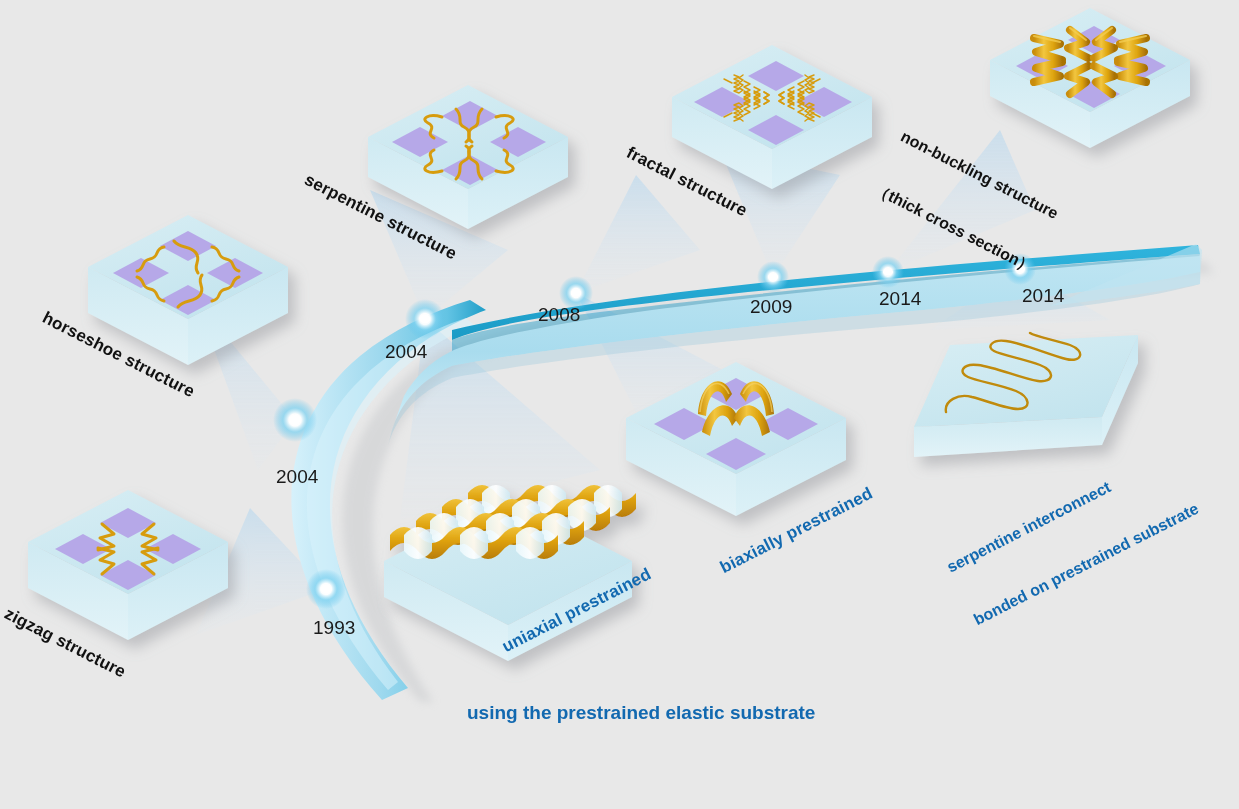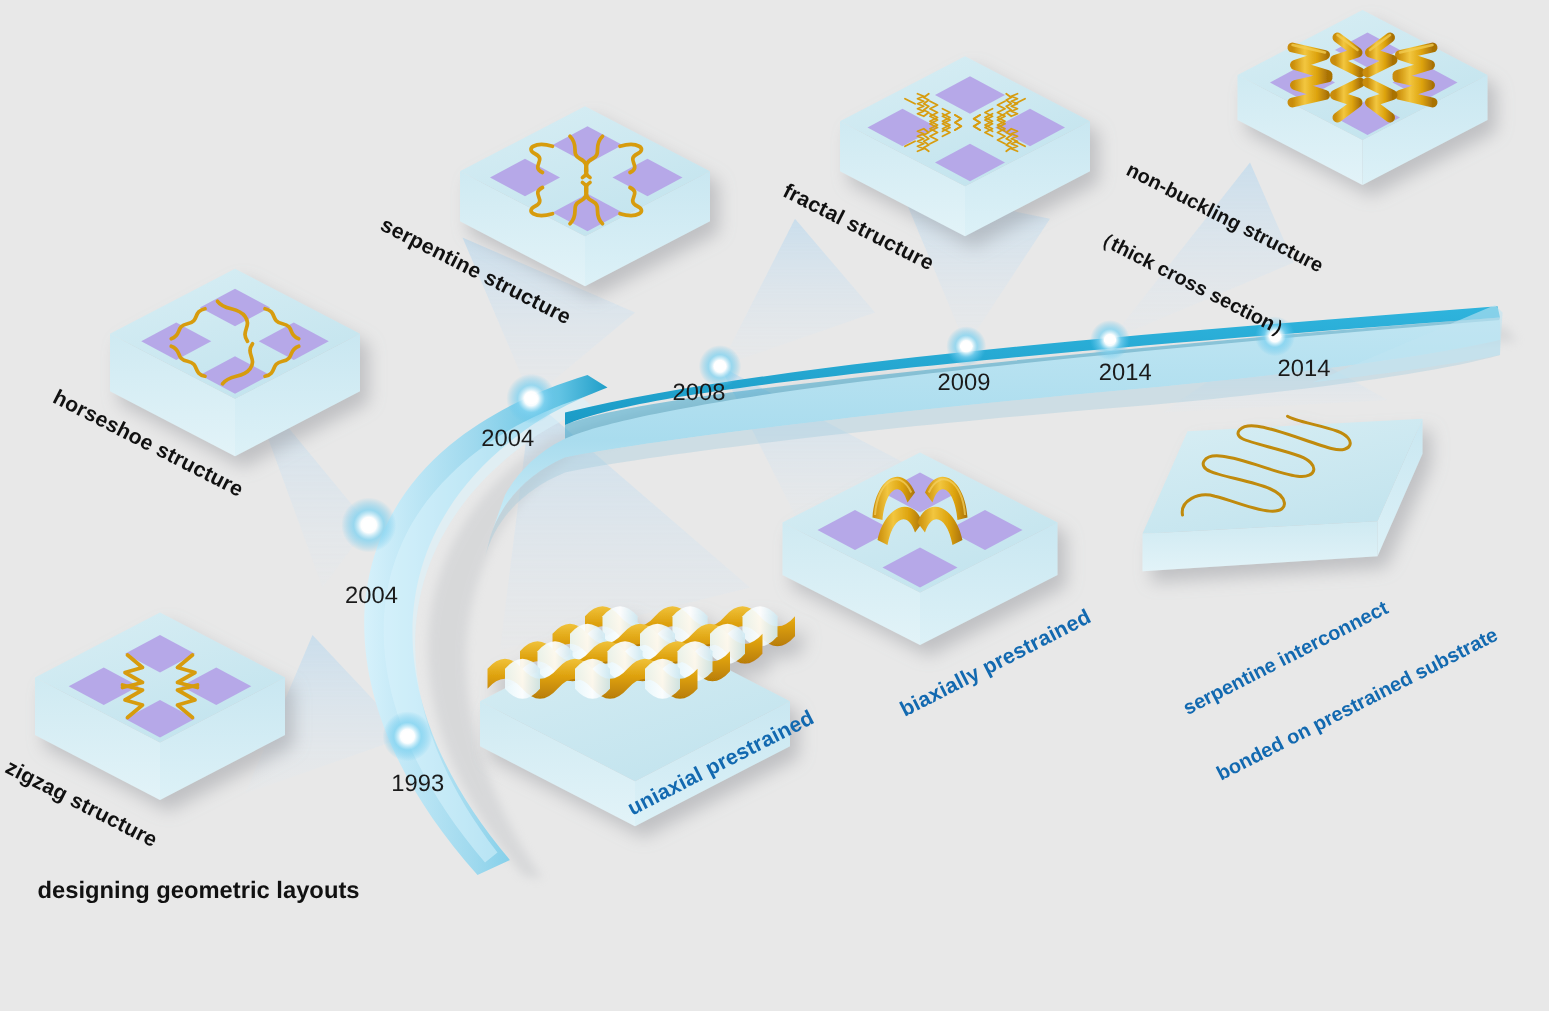--- a/index.html
+++ b/index.html
@@ -390,16 +390,16 @@
 </div>
 
 <div class="year" style="left:313px;top:617px;">1993</div>
 <div class="year" style="left:276px;top:466px;">2004</div>
 <div class="year" style="left:385px;top:341px;">2004</div>
 <div class="year" style="left:538px;top:304px;">2008</div>
 <div class="year" style="left:750px;top:296px;">2009</div>
 <div class="year" style="left:855px;top:288px;margin-left:24px;">2014</div>
 <div class="year" style="left:1022px;top:285px;">2014</div>
 
-<div class="caption cap-black" style="left:30px;top:702px;">designing geometric layouts</div>
-
+
+<div class="caption cap-blue" style="left:467px;top:702px;">using the prestrained elastic substrate</div>
 
 </div>
 
 </body></html>

